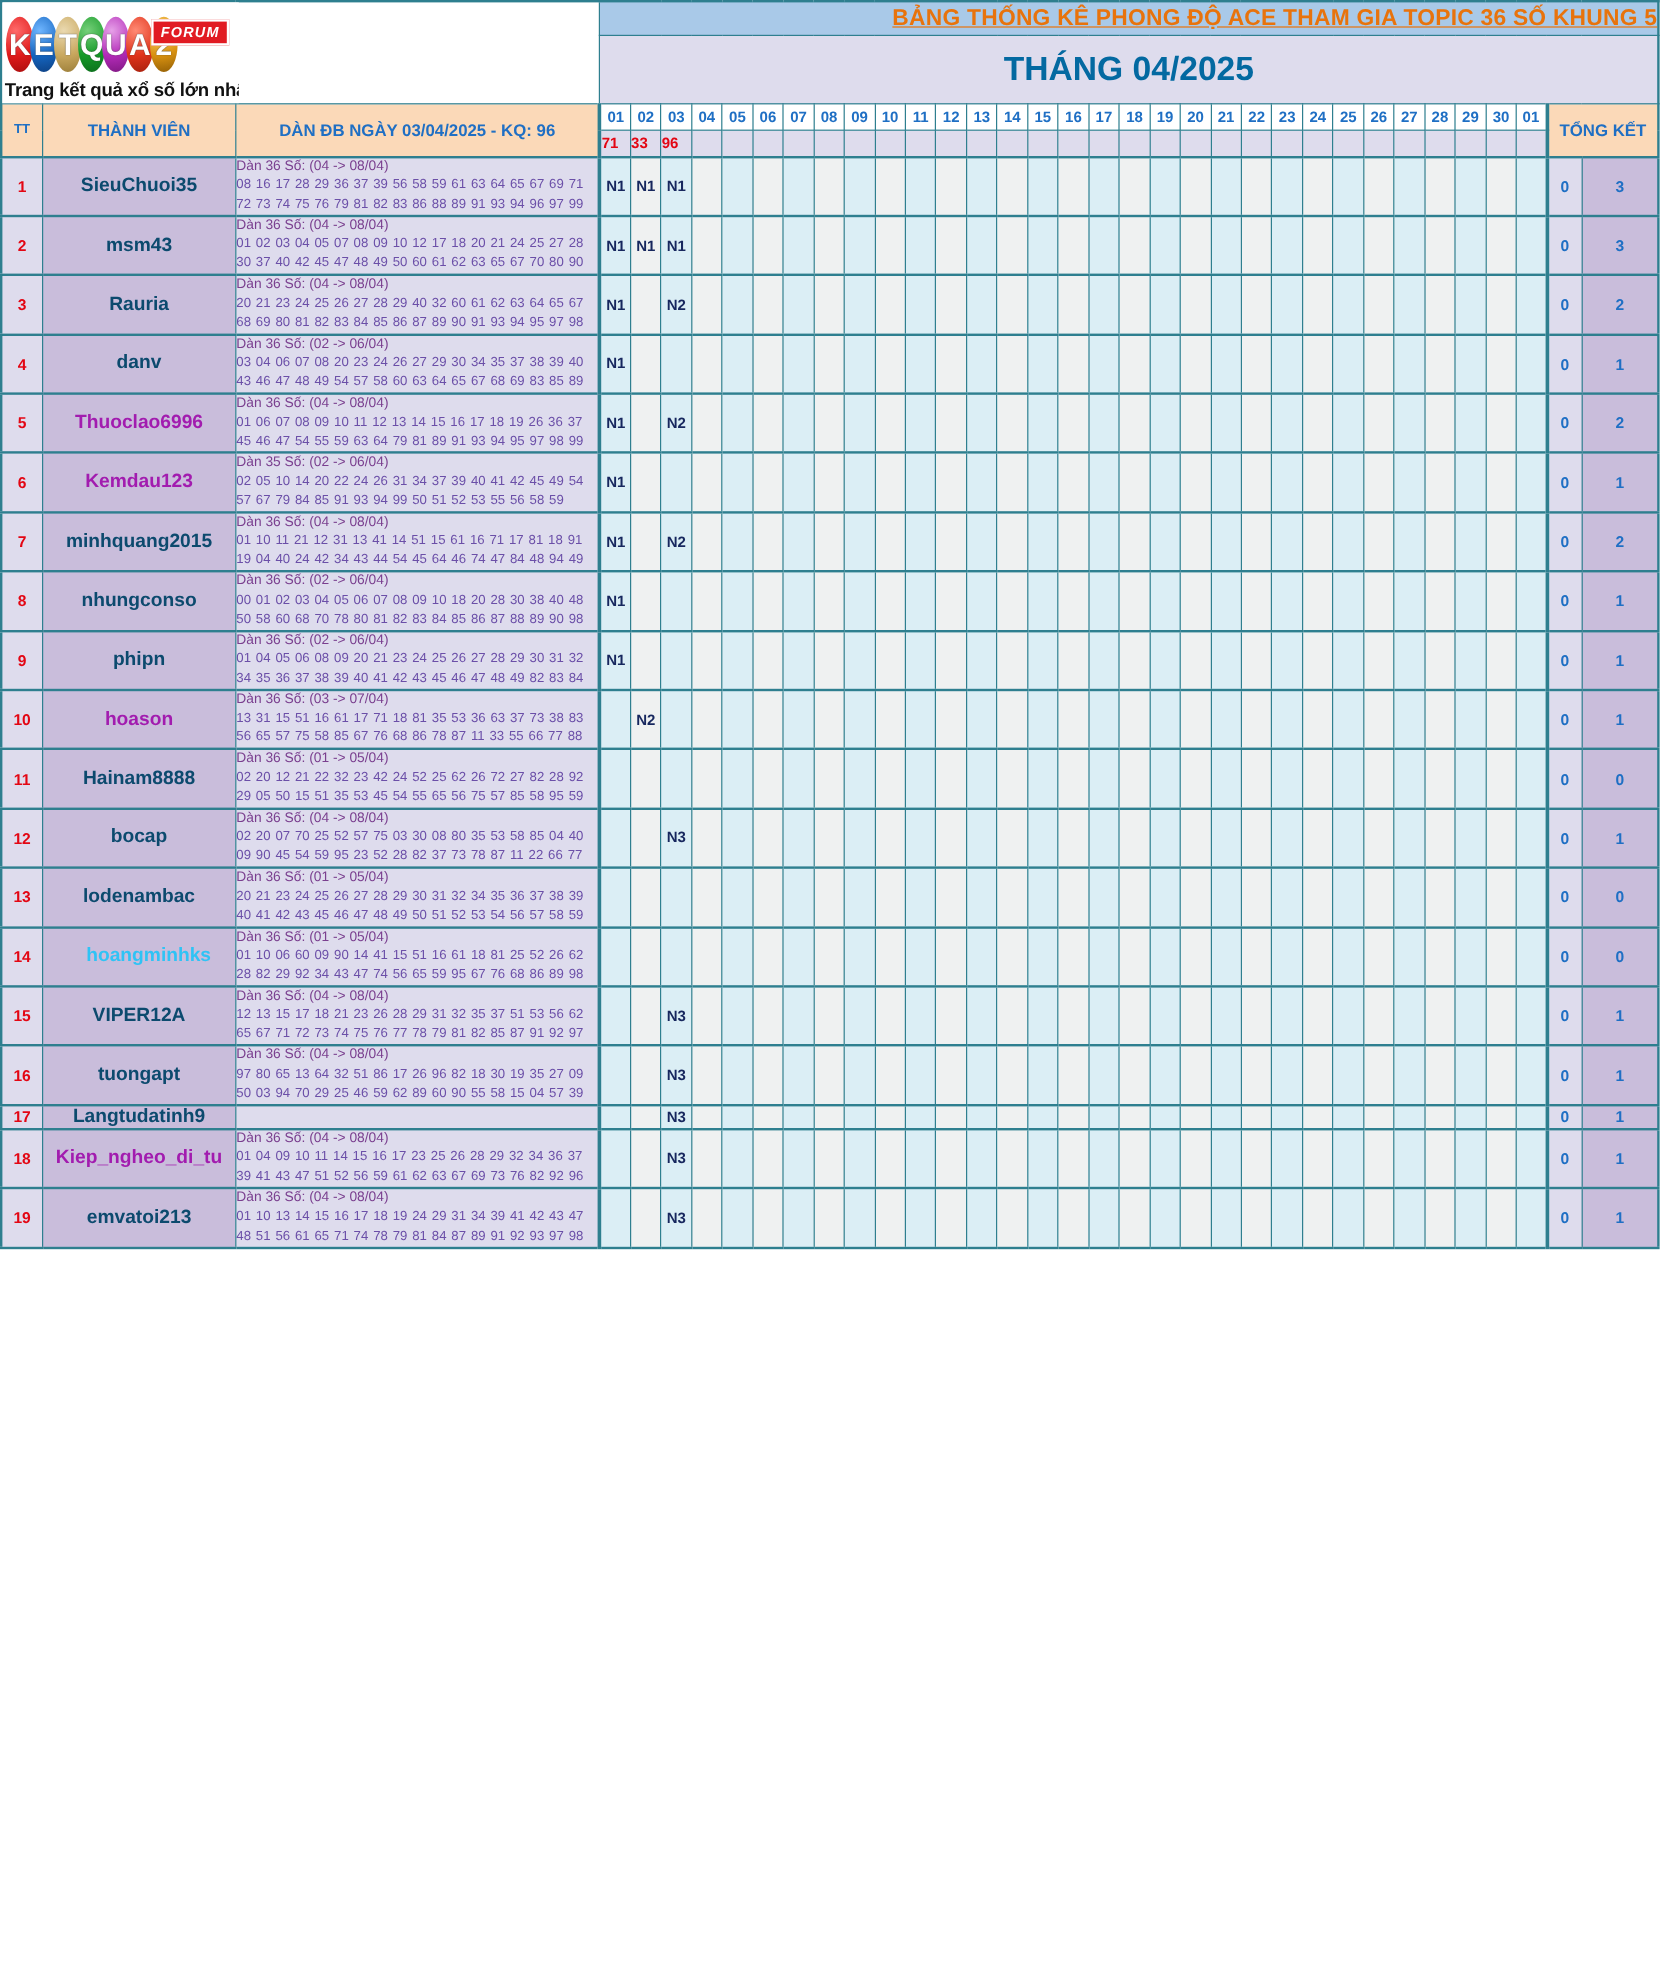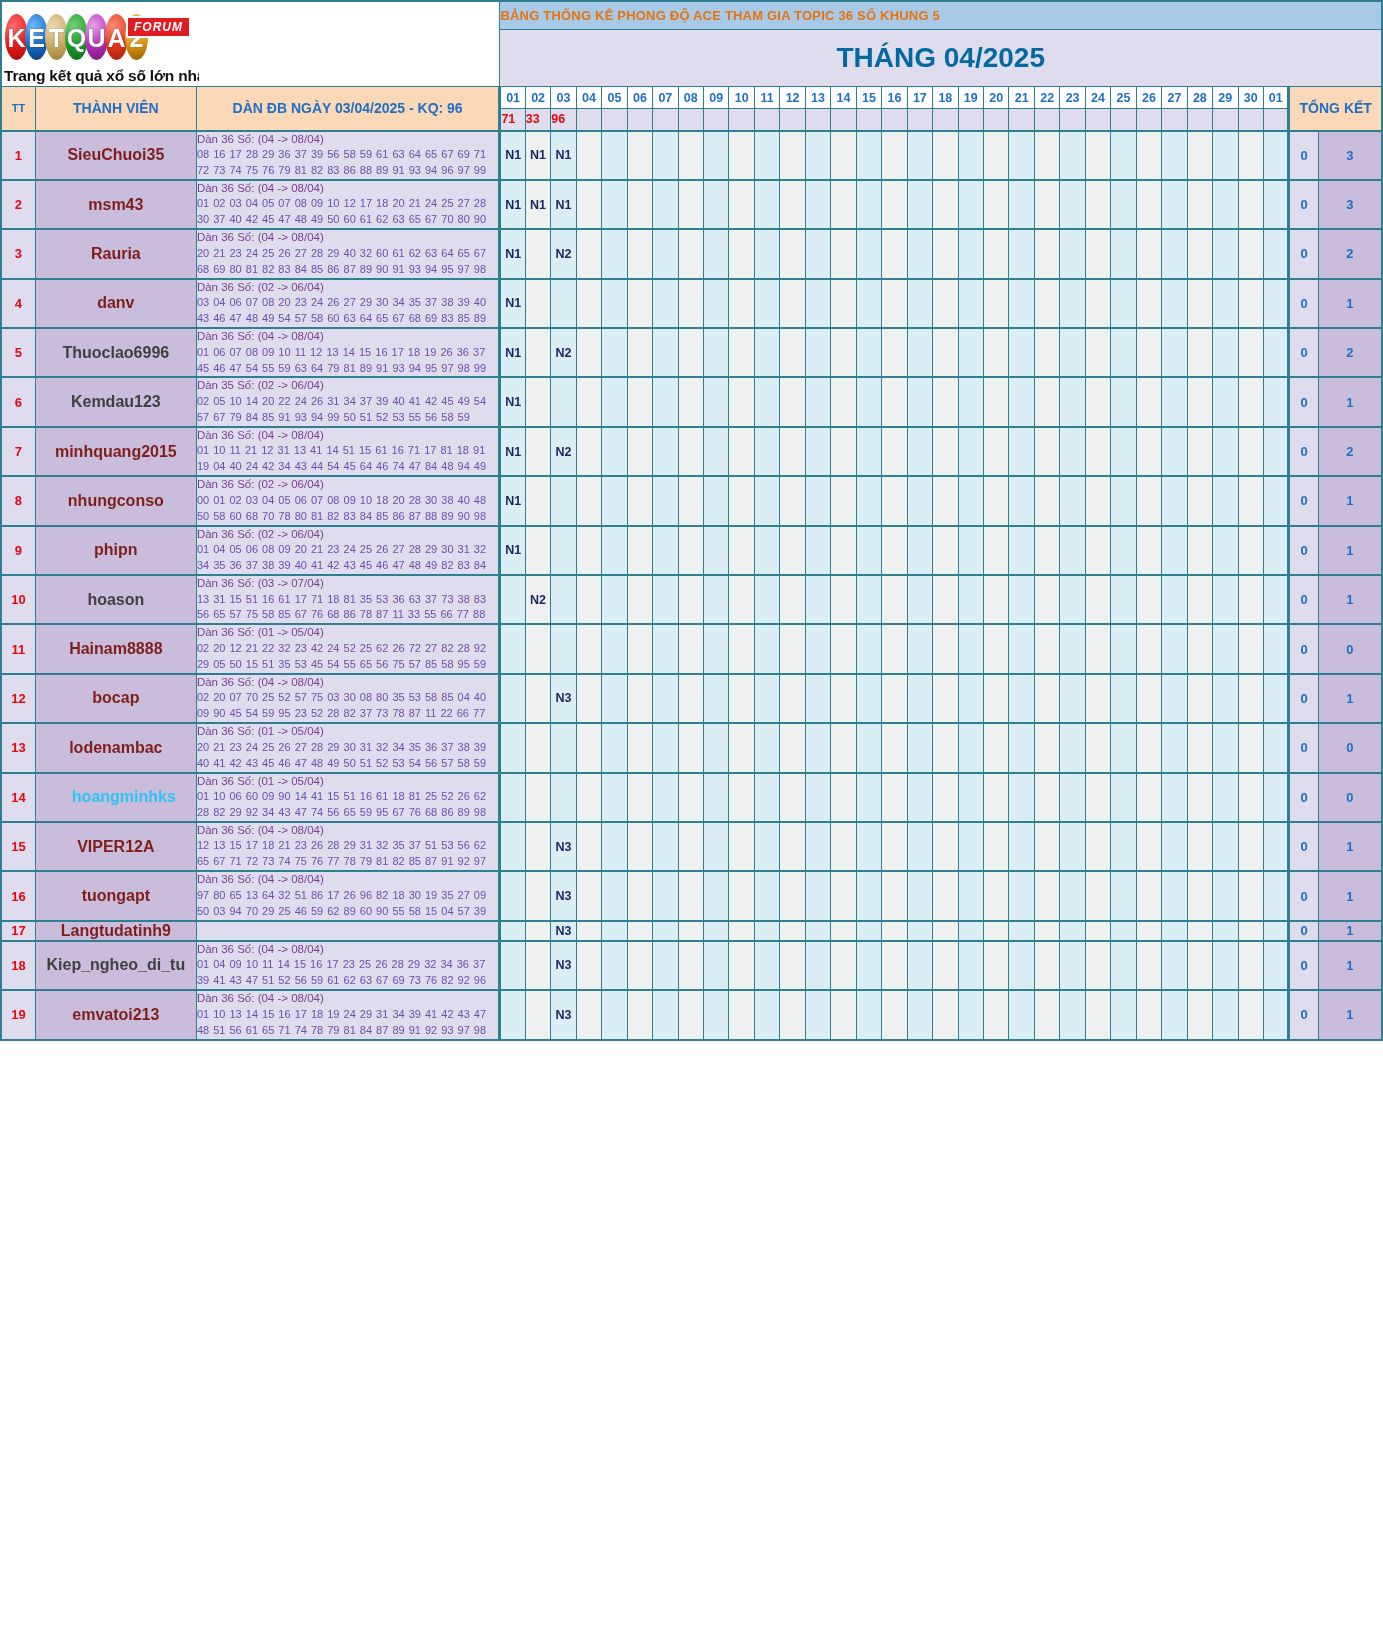--- a/index.html
+++ b/index.html
@@ -31,41 +31,41 @@
   .ball.b6 { background:radial-gradient(circle at 35% 25%, #ff8a74 0%, #e0331b 55%, #a3200d 100%); }
   .ball.b7 { background:radial-gradient(circle at 35% 25%, #ffd779 0%, #d99211 55%, #8f5c05 100%); }
   .forum-badge { position:absolute; right:8px; top:14px; background:#e11b22; color:#fff;
                  font-size:12px; font-weight:bold; font-style:italic; letter-spacing:1px;
                  padding:2px 6px; border:2px solid #fff; }
   .tagline { position:absolute; left:2px; bottom:1px; width:193px; text-align:center;
              font-size:15.5px; font-weight:bold; color:#111; white-space:nowrap;
              font-family:"Liberation Sans", sans-serif; letter-spacing:-0.2px; }
 
   
-  .banner { background:#a9c9e8; text-align:left; height:28px;
-            color:#e8730c; font-weight:bold; font-size:13px; letter-spacing:.2px; }
+  .banner { background:#a9c9e8; text-align:right; height:28px;
+            color:#e8730c; font-weight:bold; font-size:19px; letter-spacing:.2px;text-decoration:underline; }
   .month { background:#dedced; text-align:center; height:56px;
            color:#0369a1; font-weight:bold; font-size:28px; }
 
   
   .hd { background:#fbd9b8; color:#1f6fc4; font-weight:bold; font-size:14px; text-align:center; }
   .hd.tt { font-size:11px; }
   .daynum { background:#ffffff; color:#1f6fc4; font-weight:bold; font-size:12.5px;
             text-align:center; height:22px; }
   .kq { background:#dedced; color:#e30613; font-weight:bold; font-size:12.5px;
         height:22px; }
   .tongket { background:#fbd9b8; color:#1f6fc4; font-weight:bold; font-size:14px;
              text-align:center; }
 
   
   td.tt-cell { background:#dedced; color:#e30613; font-weight:bold; font-size:13px;
                text-align:center; width:33px; }
   td.name-cell { background:#c9bddb; text-align:center; width:155px; }
-  td.name-cell .nm { font-weight:bold; font-size:16px; color:#7f1d1d; white-space:nowrap; }
-  td.name-cell .nm.dark { color:#404040; }
+  td.name-cell .nm { font-weight:bold; font-size:16px; color:#0c4a6e; white-space:nowrap; }
+  td.name-cell .nm.dark { color:#a21caf; }
   td.name-cell .nm.cyan { color:#2fc3f5;padding-left:16px; }
   td.dan-cell { background:#dedced; vertical-align:top; padding:4px 6px 4px 6px; width:292px; }
   .dan-title { font-size:11.5px; color:#7a3f8f; line-height:1.35; white-space:nowrap; }
   .dan-nums { font-size:11px; color:#6b4fa8; line-height:1.45; word-spacing:1px; }
 
   td.day-cell { background:#dbeef5; text-align:center; font-size:12.5px; font-weight:bold;
                 color:#17275e; }
   td.day-cell.alt { background:#eff1f1; }
   td.sumA { background:#dedced; color:#1f6fc4; font-weight:bold; font-size:13px; text-align:center; width:28px; }
   td.sumB { background:#c9bddb; color:#1f6fc4; font-weight:bold; font-size:13px; text-align:center; width:60px; }

